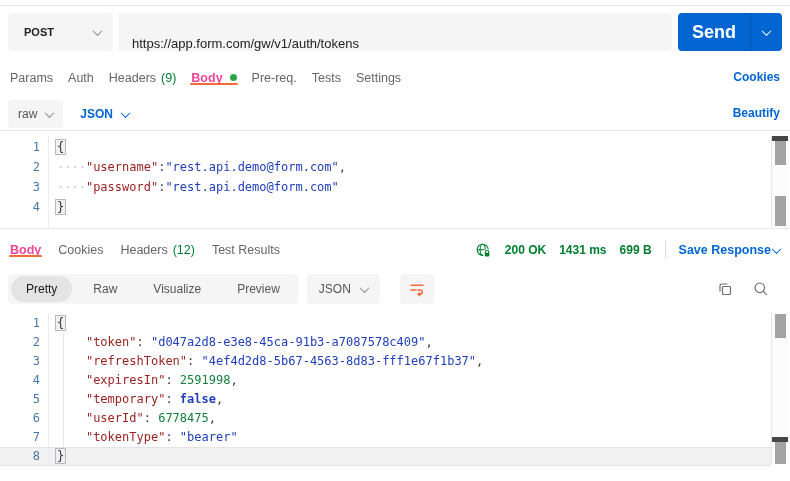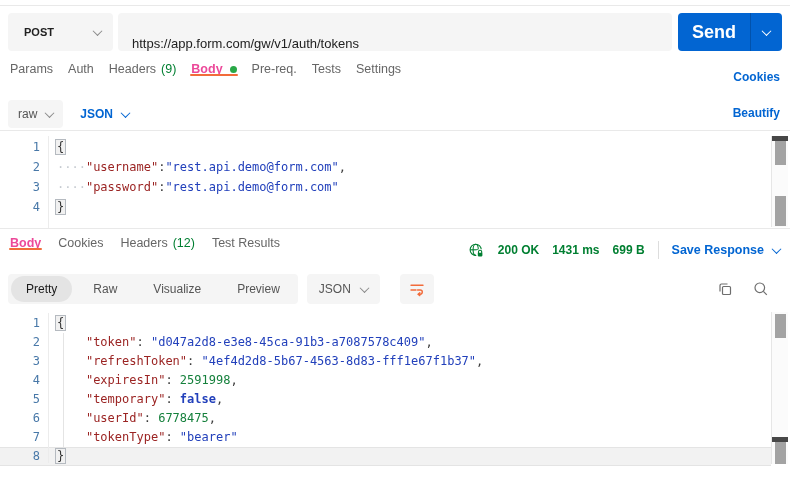--- a/index.html
+++ b/index.html
@@ -21,21 +21,21 @@
   .send-chev { width:32px; display:flex; align-items:center; justify-content:center;
     border-left:1px solid rgba(0,0,0,0.18); cursor:pointer; }
 
   .chev { display:inline-block; width:7px; height:7px; border-right:1.6px solid currentColor;
     border-bottom:1.6px solid currentColor; transform:rotate(45deg) translate(-1px,-1px); }
   .chev-gray { color:#8a8a8a; }
   .chev-white { color:#fff; }
   .chev-blue { color:var(--link-blue); }
 
   
-  .tabs-row { position:absolute; display:flex; align-items:flex-start; }
+  .tabs-row { position:absolute; display:flex; align-items:center; }
   #req-tabs { top:62px; left:10px; width:770px; height:31px; gap:15px; }
   #resp-tabs { top:236px; left:10px; width:480px; height:28px; gap:17px; }
   .tab { display:flex; align-items:center; gap:5px; font-size:12.5px; color:#666;
     cursor:pointer; position:relative; }
   .tab.active { color:#ec4899; font-weight:bold; }
   .tab.active::after { content:""; position:absolute; left:-1px; right:-1px; bottom:0;
     height:2px; background:var(--accent-orange); border-radius:1px; }
   .tab .count { color:var(--status-green); }
   .tab .dot { width:7px; height:7px; border-radius:50%; background:var(--dot-green); margin-left:2px; }
 
@@ -75,21 +75,21 @@
   #req-sbar { top:136px; height:91px; }
   #resp-sbar { top:312px; height:152px; }
   .sb-cap { position:absolute; left:0; right:0; background:#474747; height:5px; }
   .sb-thumb { position:absolute; left:3px; width:11px; background:#a3a3a3; }
 
   
   .resp-status { position:absolute; top:236px; right:10px; height:28px; display:flex;
     align-items:center; gap:13px; font-size:12px; }
   .green { color:var(--status-green); font-weight:bold; }
   .vdiv { width:1px; height:18px; background:#ddd; }
-  .save-resp { display:flex; align-items:center; gap:9px; font-size:12.5px; }
+  .save-resp { display:flex; align-items:center; gap:2px; font-size:12.5px; }
 
   
   .resp-toolbar { position:absolute; top:274px; left:8px; width:774px; height:30px;
     display:flex; align-items:center; }
   .seg-wrap { background:#f5f5f5; border-radius:4px; height:30px; display:flex;
     align-items:center; padding:0 3px; gap:6px; }
   .seg { padding:6px 15px; font-size:12px; color:#555; border-radius:13px; cursor:pointer;
     display:flex; gap:5px; }
   .seg.active { background:#e4e4e4; color:#1a1a1a; }
   .json-pill { margin-left:9px; height:30px; background:#f5f5f5; border-radius:4px;

